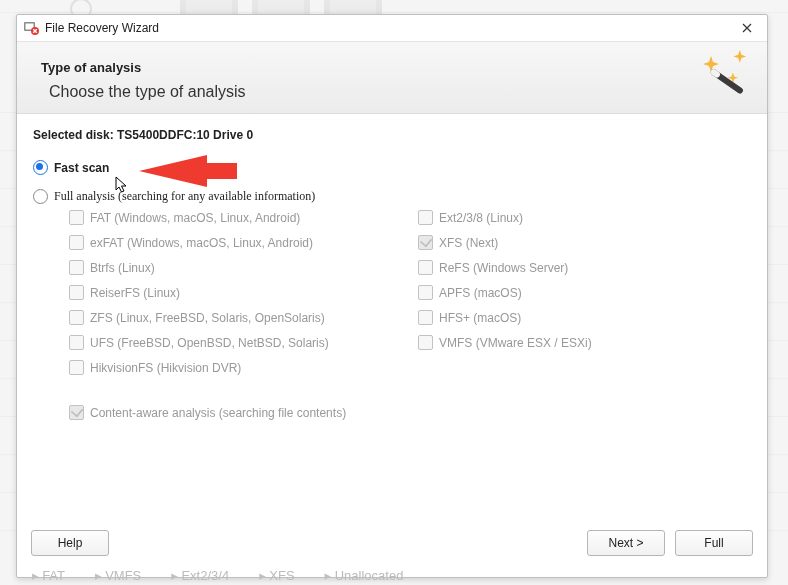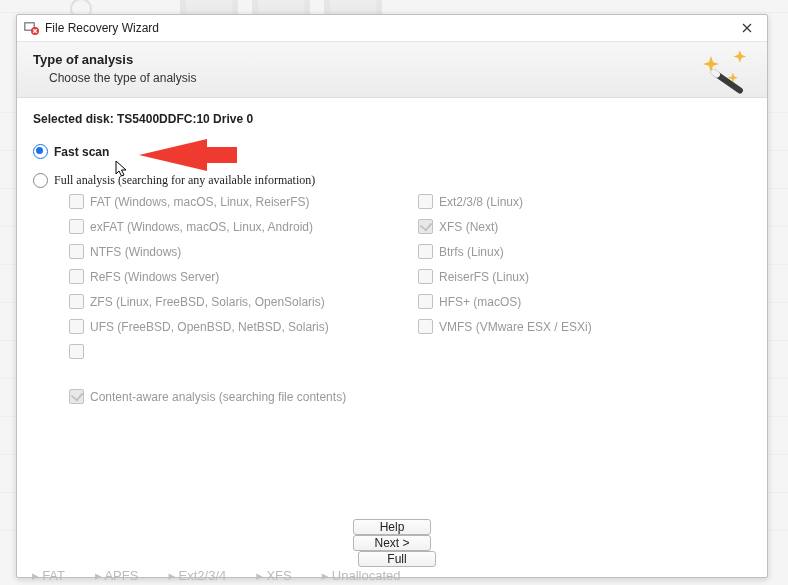--- a/index.html
+++ b/index.html
@@ -96,27 +96,27 @@
   .titlebar .close svg { width:10px; height:10px; }
 
   .header {
     background: linear-gradient(#f7f7f7,#ececec);
     border-top: 1px solid #e4e4e4;
     border-bottom: 1px solid #dcdcdc;
     padding: 10px 16px 12px 16px;
     position: relative;
   }
   .header h1 {
-    margin: 0;
+    margin: 8px;
     font-size: 13px;
     font-weight: 700;
   }
   .header p {
     margin: 4px 0 0 16px;
-    font-size: 12px;
+    font-size: 16px;
     color: #333;
   }
   .header .wand {
     position: absolute;
     right: 14px;
     top: 6px;
     width: 54px; height: 50px;
   }
 
   .body {
@@ -228,21 +228,20 @@
     font-size: 12px;
     color: #222;
   }
 
   .footer {
     height: 48px;
     border-top: none;
     display: flex;
     align-items: center;
     padding: 0 14px 10px 14px;
-    flex-direction: column;
   }
   .btn {
     min-width: 78px;
     height: 26px;
     border: 1px solid #b5b5b5;
     background: linear-gradient(#fdfdfd,#f1f1f1);
     border-radius: 3px;
     font-size: 12px;
     display: inline-flex;
     align-items: center;
@@ -330,74 +329,75 @@
     </div>
 
     <div class="radio-row" style="margin-bottom:6px">
       <span class="radio"></span>
       <span class="radio-label normal">Full analysis (searching for any available information)</span>
     </div>
 
     <div class="options">
       <div class="chk">
           <span class="chkbox disabled"></span>
-          <span>FAT (Windows, macOS, Linux, ReiserFS)</span>
+          <span>FAT (Windows, macOS, Linux, Android)</span>
         </div>
       <div class="chk">
           <span class="chkbox disabled"></span>
           <span>Ext2/3/8 (Linux)</span>
         </div>
 
       <div class="chk">
           <span class="chkbox disabled"></span>
           <span>exFAT (Windows, macOS, Linux, Android)</span>
         </div>
       <div class="chk">
           <span class="chkbox checked-dis"></span>
           <span>XFS (Next)</span>
         </div>
 
       <div class="chk">
           <span class="chkbox disabled"></span>
-          <span>NTFS (Windows)</span>
-        </div>
-      <div class="chk">
-          <span class="chkbox disabled"></span>
           <span>Btrfs (Linux)</span>
         </div>
 
       <div class="chk">
           <span class="chkbox disabled"></span>
           <span>ReFS (Windows Server)</span>
         </div>
       <div class="chk">
           <span class="chkbox disabled"></span>
           <span>ReiserFS (Linux)</span>
         </div>
 
       <div class="chk">
           <span class="chkbox disabled"></span>
+          <span>APFS (macOS)</span>
+        </div>
+      <div class="chk">
+          <span class="chkbox disabled"></span>
           <span>ZFS (Linux, FreeBSD, Solaris, OpenSolaris)</span>
         </div>
 
       <div class="chk">
           <span class="chkbox disabled"></span>
           <span>HFS+ (macOS)</span>
         </div>
       <div class="chk">
           <span class="chkbox disabled"></span>
           <span>UFS (FreeBSD, OpenBSD, NetBSD, Solaris)</span>
         </div>
 
       <div class="chk">
           <span class="chkbox disabled"></span>
           <span>VMFS (VMware ESX / ESXi)</span>
         </div>
       <div class="chk">
           <span class="chkbox disabled"></span>
+          <span>HikvisionFS (Hikvision DVR)</span>
         </div>
     </div>
 
     <div class="chk content-aware">
       <span class="chkbox checked-dis"></span>
       <span>Content-aware analysis (searching file contents)</span>
     </div>
 
 
   </div>
@@ -406,17 +406,17 @@
     <span class="btn">Help</span>
     <span class="spacer"></span>
     <span class="btn">Next &gt;</span>
     <span class="btn">Full</span>
   </div>
 
 </div>
 
 <div class="bottom-hints">
   <span>FAT</span>
-  <span>APFS</span>
+  <span>VMFS</span>
   <span>Ext2/3/4</span>
   <span>XFS</span>
   <span>Unallocated</span>
 </div>
 
 </body></html>

